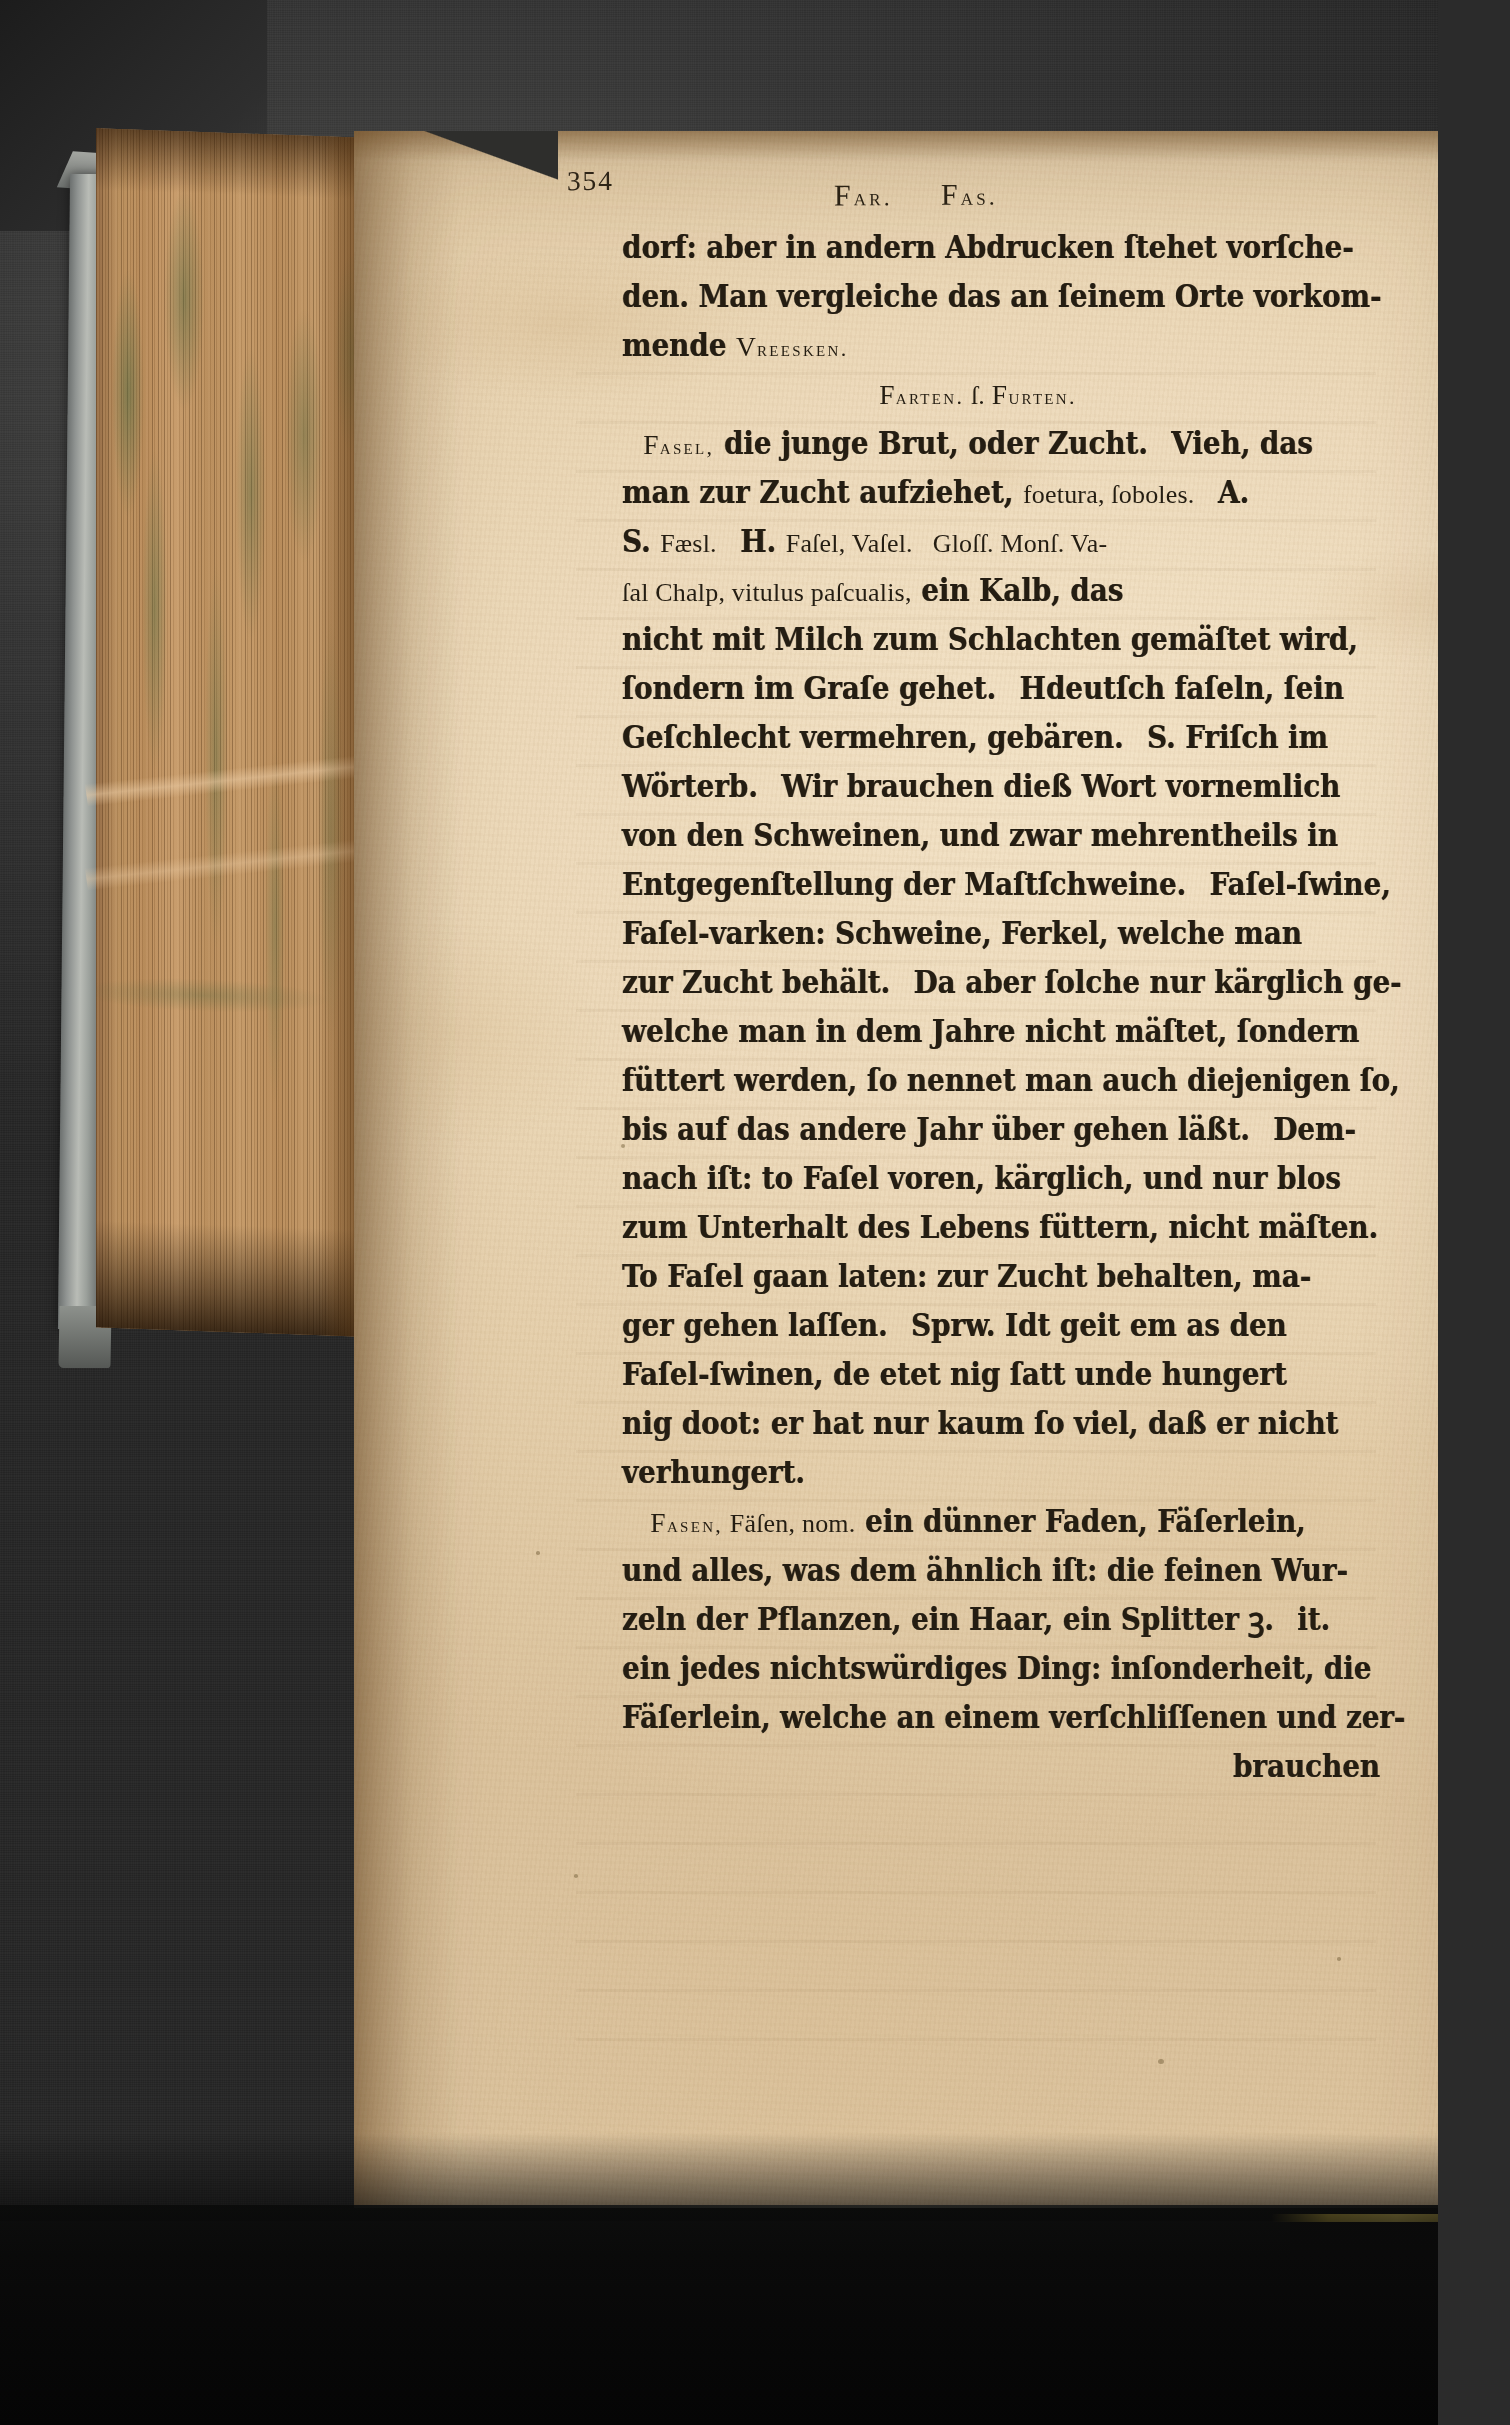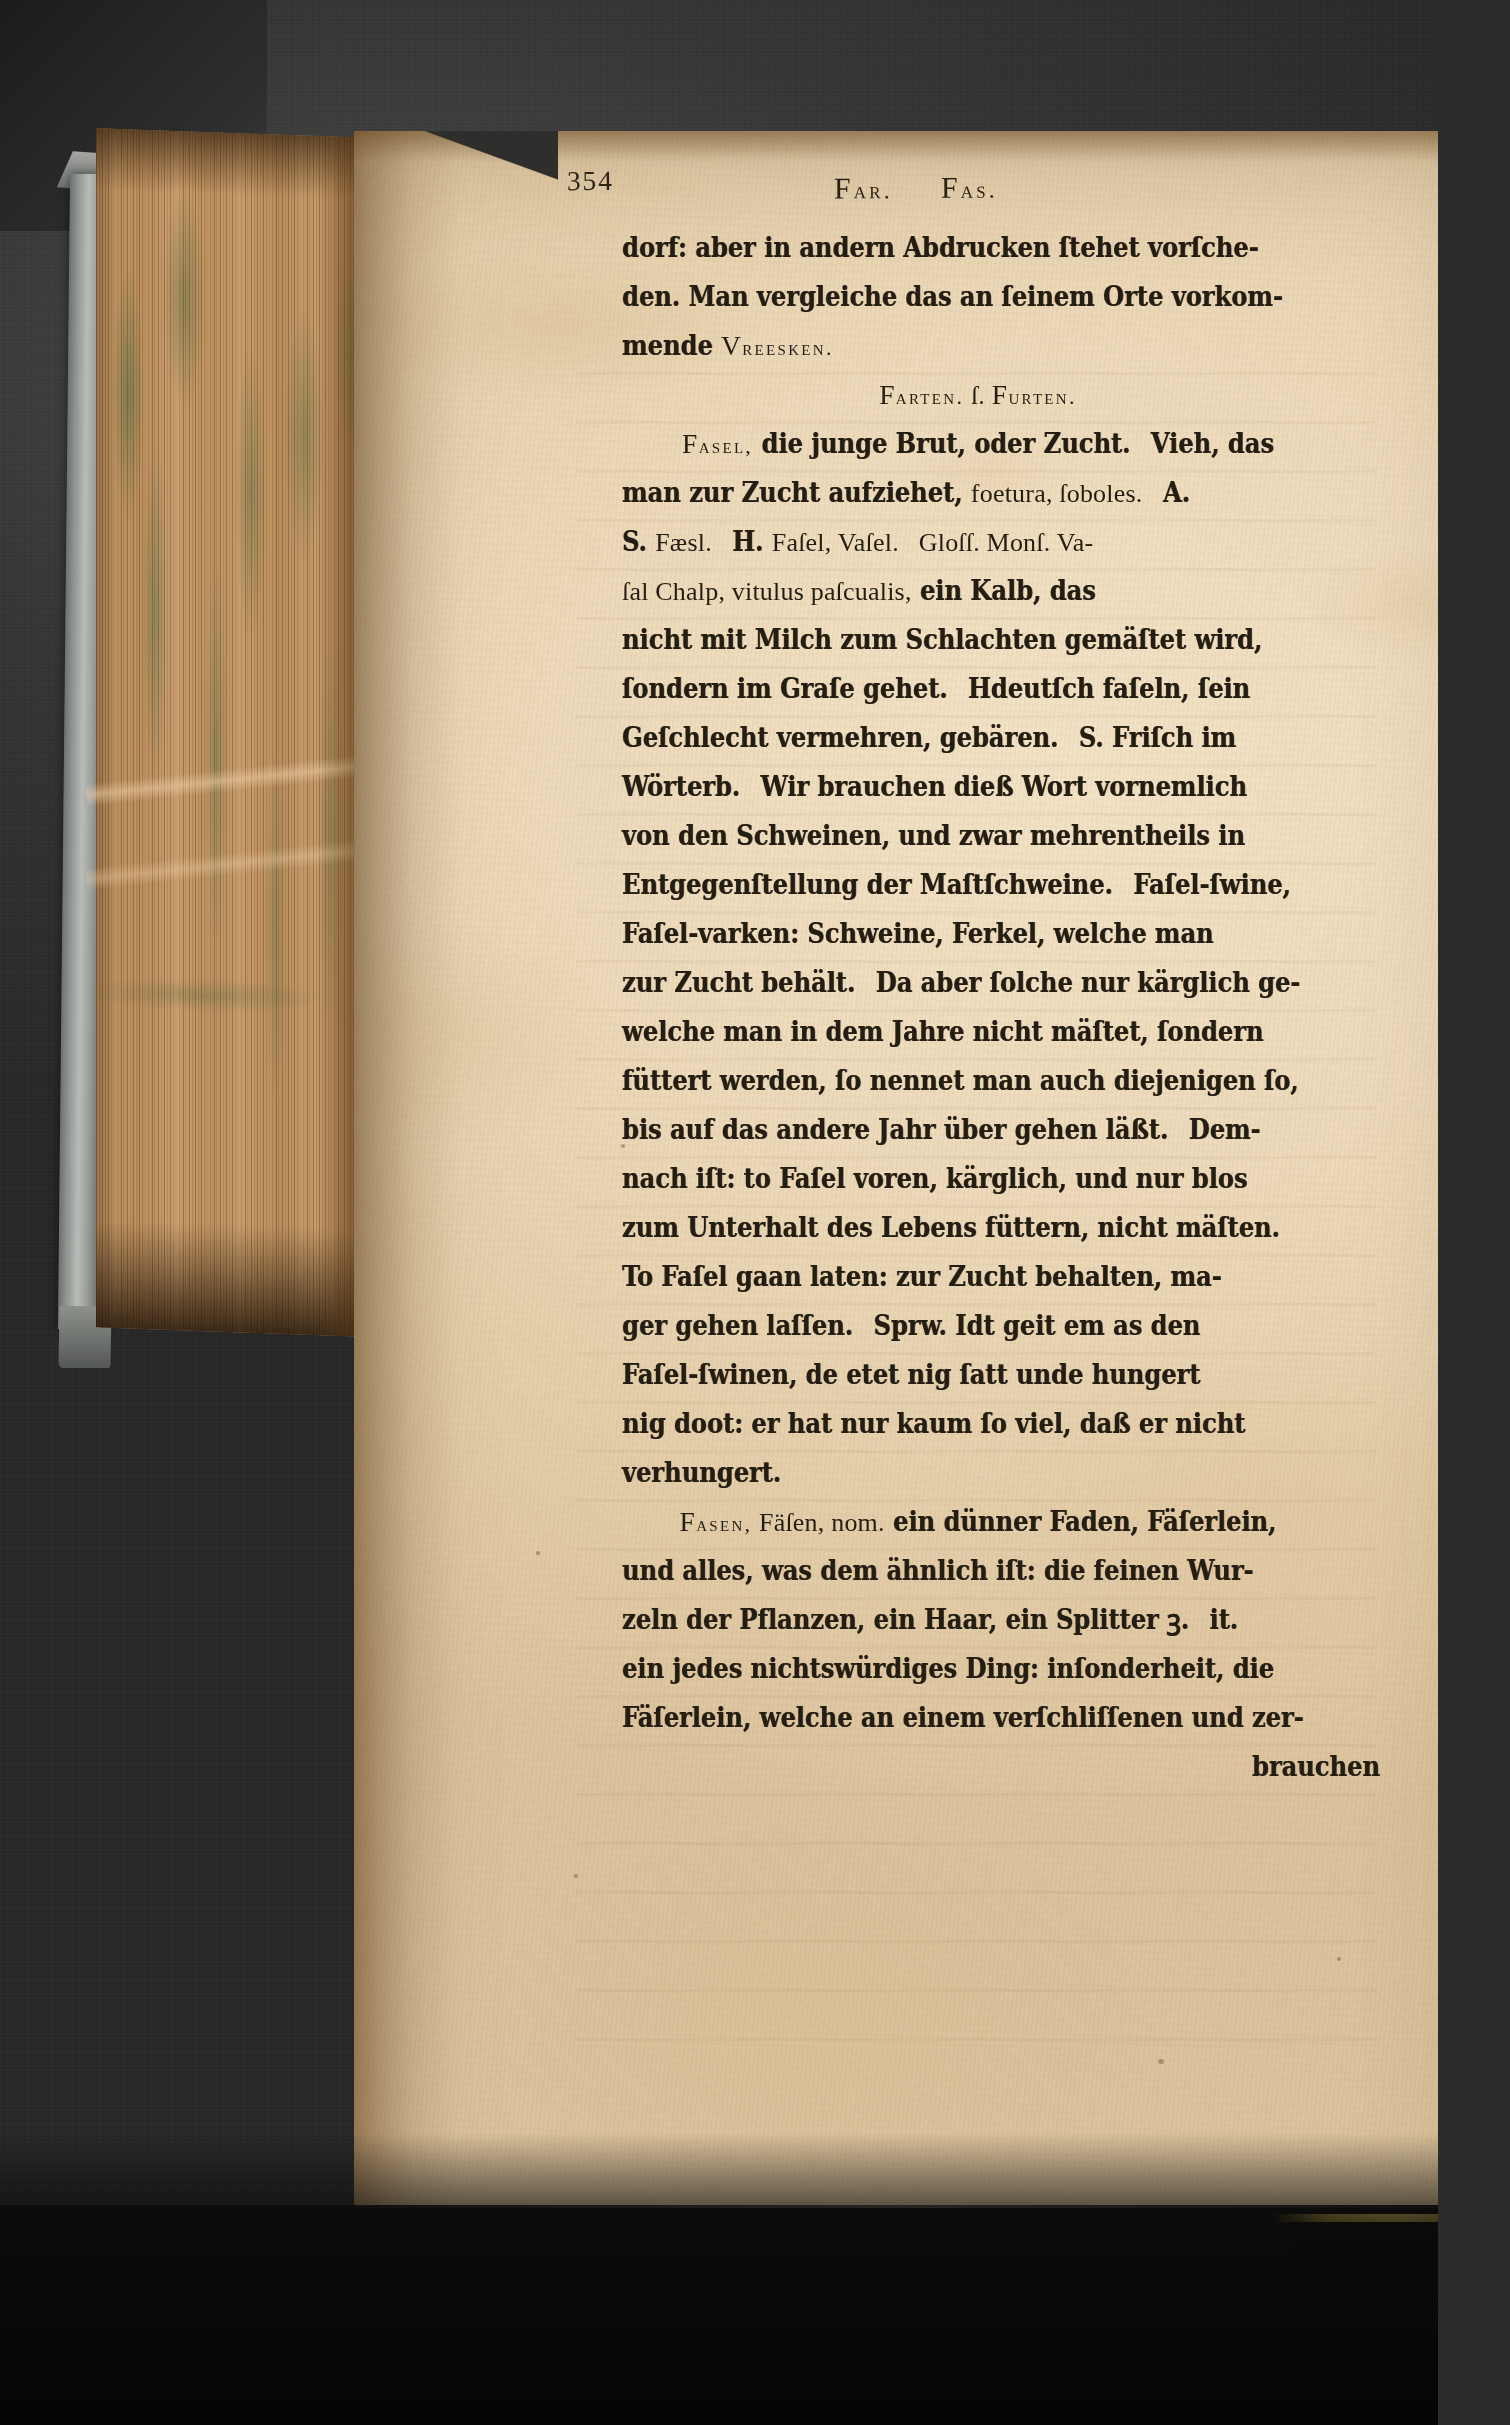--- a/index.html
+++ b/index.html
@@ -242,21 +242,21 @@
     position: absolute;
     left: 0; top: 9px;
     font-family: "Liberation Serif", serif;
     font-size: 27.5px;
     letter-spacing: 1.8px;
     color: #2c2418;
     transform: rotate(-0.4deg);
   }
   .head-title {
     position: absolute;
-    left: 267px; top: 15px;
+    left: 267px; top: 22px;
     font-family: "Liberation Serif", serif;
     font-size: 24px;
     letter-spacing: 3.1px;
     font-variant: small-caps;
     text-transform: lowercase;
     color: #2a2216;
     transform: rotate(-0.3deg);
   }
   .head-title .cap { font-size: 30px; text-transform: uppercase; }
 
@@ -266,21 +266,21 @@
   .ln {
     position: relative;
     height: 49px;
     line-height: 49px;
     white-space: nowrap;
     color: #241d12;
   }
   .fr {            
     font-family: "DejaVu Serif", serif;
     font-weight: 700;
-    font-size: 27px;
+    font-size: 31px;
     letter-spacing: -0.1px;
     font-stretch: condensed;
     text-shadow: 0.5px 0 0 rgba(36,29,18,.55), -0.4px 0.3px 0 rgba(36,29,18,.3);
   }
   .ro {            
     font-family: "Liberation Serif", serif;
     font-weight: 400;
     font-size: 26px;
     letter-spacing: 0.2px;
   }

